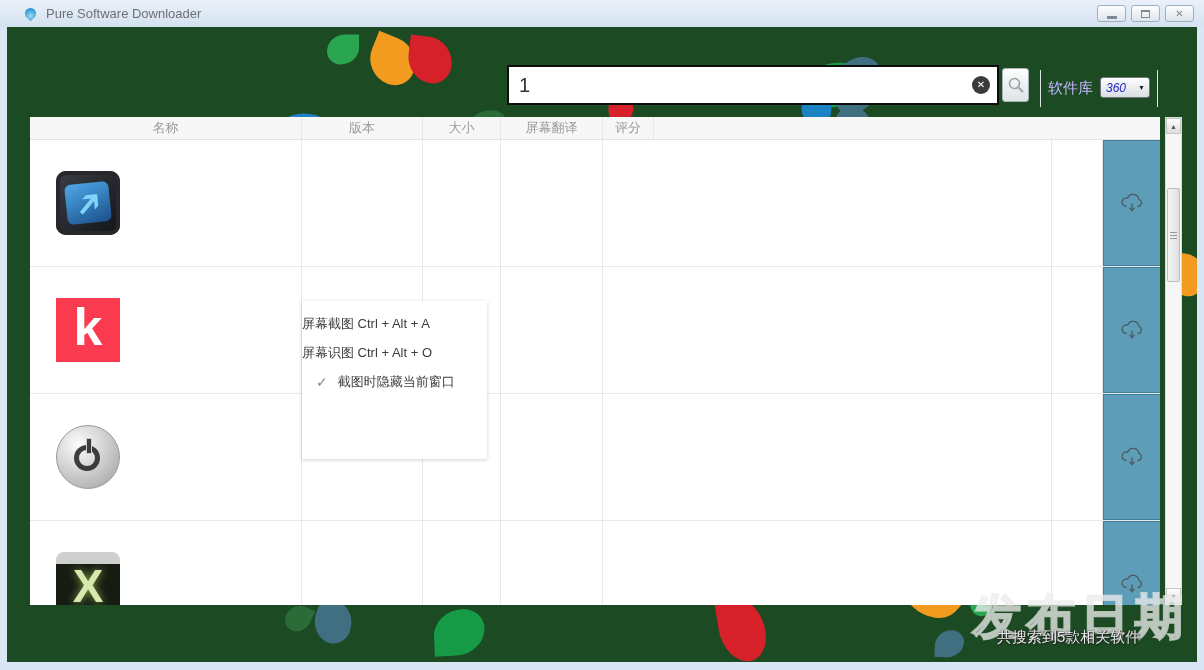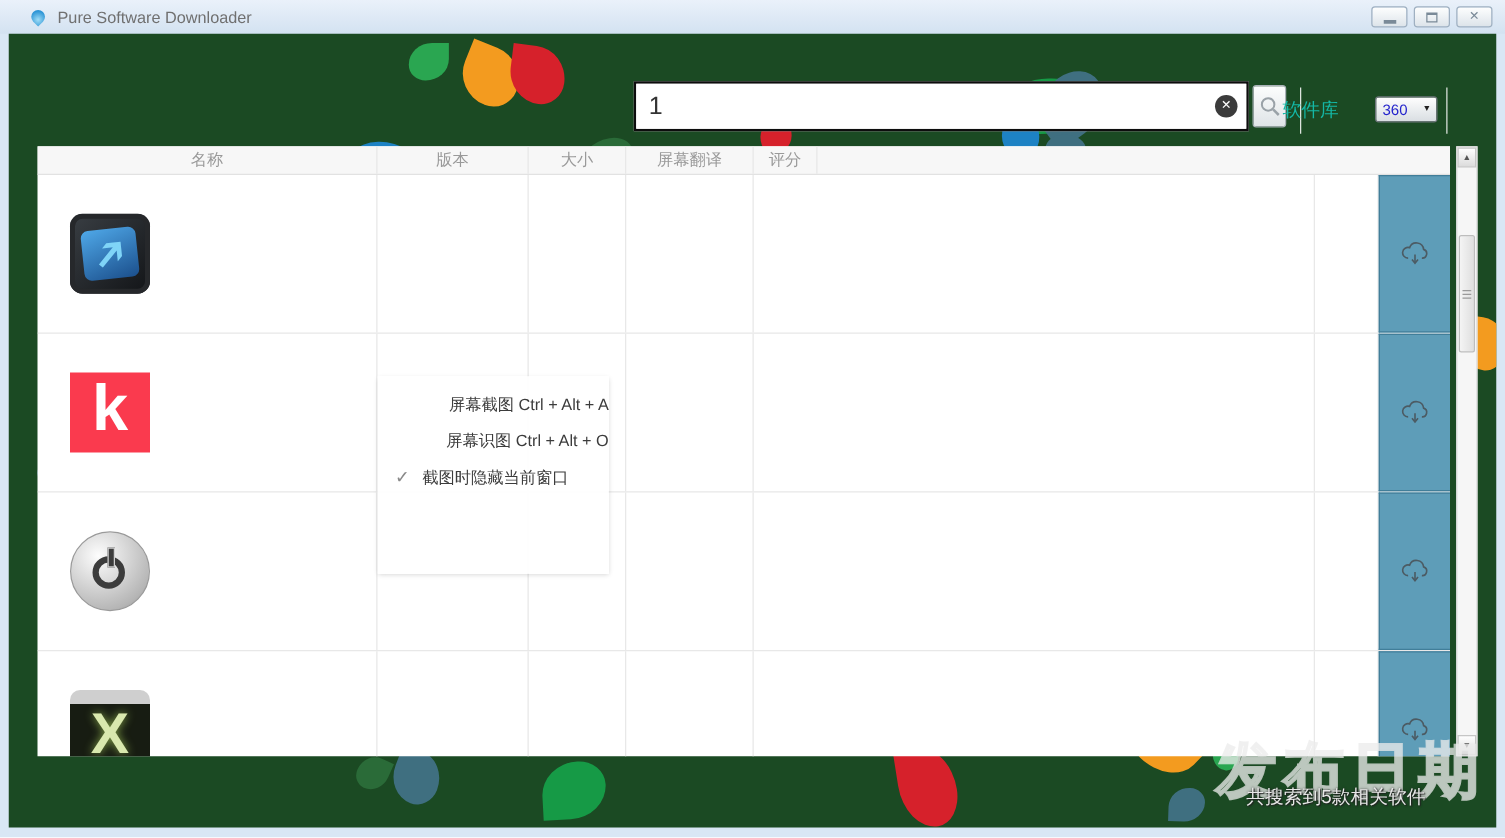--- a/index.html
+++ b/index.html
@@ -37,26 +37,26 @@
     outline:none; font-size:20px; color:#333; padding:0 34px 0 10px;
     font-family:"Liberation Sans","DejaVu Sans",sans-serif; }
   .clear-btn { position:absolute; right:7px; top:9px; width:18px; height:18px;
     border-radius:50%; background:#3b3b3b; color:#fff; font-size:10px; line-height:18px;
     text-align:center; cursor:pointer; }
   .search-btn { position:absolute; left:995px; top:41px; width:27px; height:34px;
     border:1px solid #aab2b8; border-radius:3px;
     background:linear-gradient(#fcfdfd,#dfe4e7); cursor:pointer;
     display:flex; align-items:center; justify-content:center; }
   .vdiv { position:absolute; top:43px; width:1px; height:37px; background:rgba(255,255,255,0.85); }
-  .lib-label { position:absolute; left:1019px; top:52px; color:#14b8a6; font-size:15px;text-align:right; }
+  .lib-label { position:absolute; left:1041px; top:52px; color:#c4b5fd; font-size:15px;text-align:right; }
   .combo { position:absolute; left:1093px; top:50px; width:50px; height:21px;
     border:1px solid #6f767c; border-radius:3px;
     background:linear-gradient(#fefefe,#d9dee2); display:flex; align-items:center;
     cursor:pointer; }
-  .combo-val { flex:1; font-size:12px; color:#2323cc; padding-left:5px; }
+  .combo-val { flex:1; font-size:12px; color:#2323cc; padding-left:5px;font-style:italic; }
   .combo-arrow { font-size:7px; color:#222; padding-right:4px; }
 
   
   .table { position:absolute; left:23px; top:90px; width:1130px; height:488px;
     background:#fff; z-index:1; overflow:hidden; }
   .thead { display:flex; height:23px; background:#f7f7f7; border-bottom:1px solid #e2e2e2; }
   .th { font-size:13px; color:#9a9a9a; display:flex; align-items:center;
     justify-content:center; border-right:1px solid #e8e8e8; height:100%; }
   .th:last-child, .td:last-child { border-right:none; }
   .c0{width:272px;} .c1{width:121px;} .c2{width:78px;} .c3{width:102px;}
@@ -107,21 +107,21 @@
   .sb-thumb { position:absolute; left:1px; top:70px; width:13px; height:94px;
     background:linear-gradient(90deg,#f4f4f4,#dfdfdf); border:1px solid #bdbdbd;
     border-radius:2px; cursor:grab; display:flex; flex-direction:column; gap:2px;
     align-items:center; justify-content:center; }
   .sb-grip { width:7px; height:1px; background:#9a9a9a; }
 
   
   .ctxmenu { position:absolute; left:295px; top:274px; width:185px; height:158px;
     background:rgba(255,255,255,0.92); z-index:5; padding-top:8px;
     box-shadow:0 1px 4px rgba(0,0,0,0.18); }
-  .menu-item { height:29px; display:flex; align-items:center; justify-content:flex-end;
+  .menu-item { height:29px; display:flex; align-items:center; justify-content:flex-start;
     font-size:13px; color:#3c3c3c; cursor:pointer; }
   .menu-item.withcheck { justify-content:flex-start; padding-left:14px; }
   .check { color:#8a8a8a; font-size:14px; margin-right:10px; }
 
   
   .status { position:absolute; left:990px; top:601px; z-index:2; font-size:15px;
     color:#e8e8e8; text-shadow:0 0 2px #222, 1px 1px 1px #222; white-space:nowrap; }
   .watermark { position:absolute; right:8px; top:558px; z-index:2; font-size:48px;
     font-weight:bold; letter-spacing:6px; color:rgba(255,255,255,0.10);
     -webkit-text-stroke:2px rgba(235,235,235,0.75); white-space:nowrap; }

